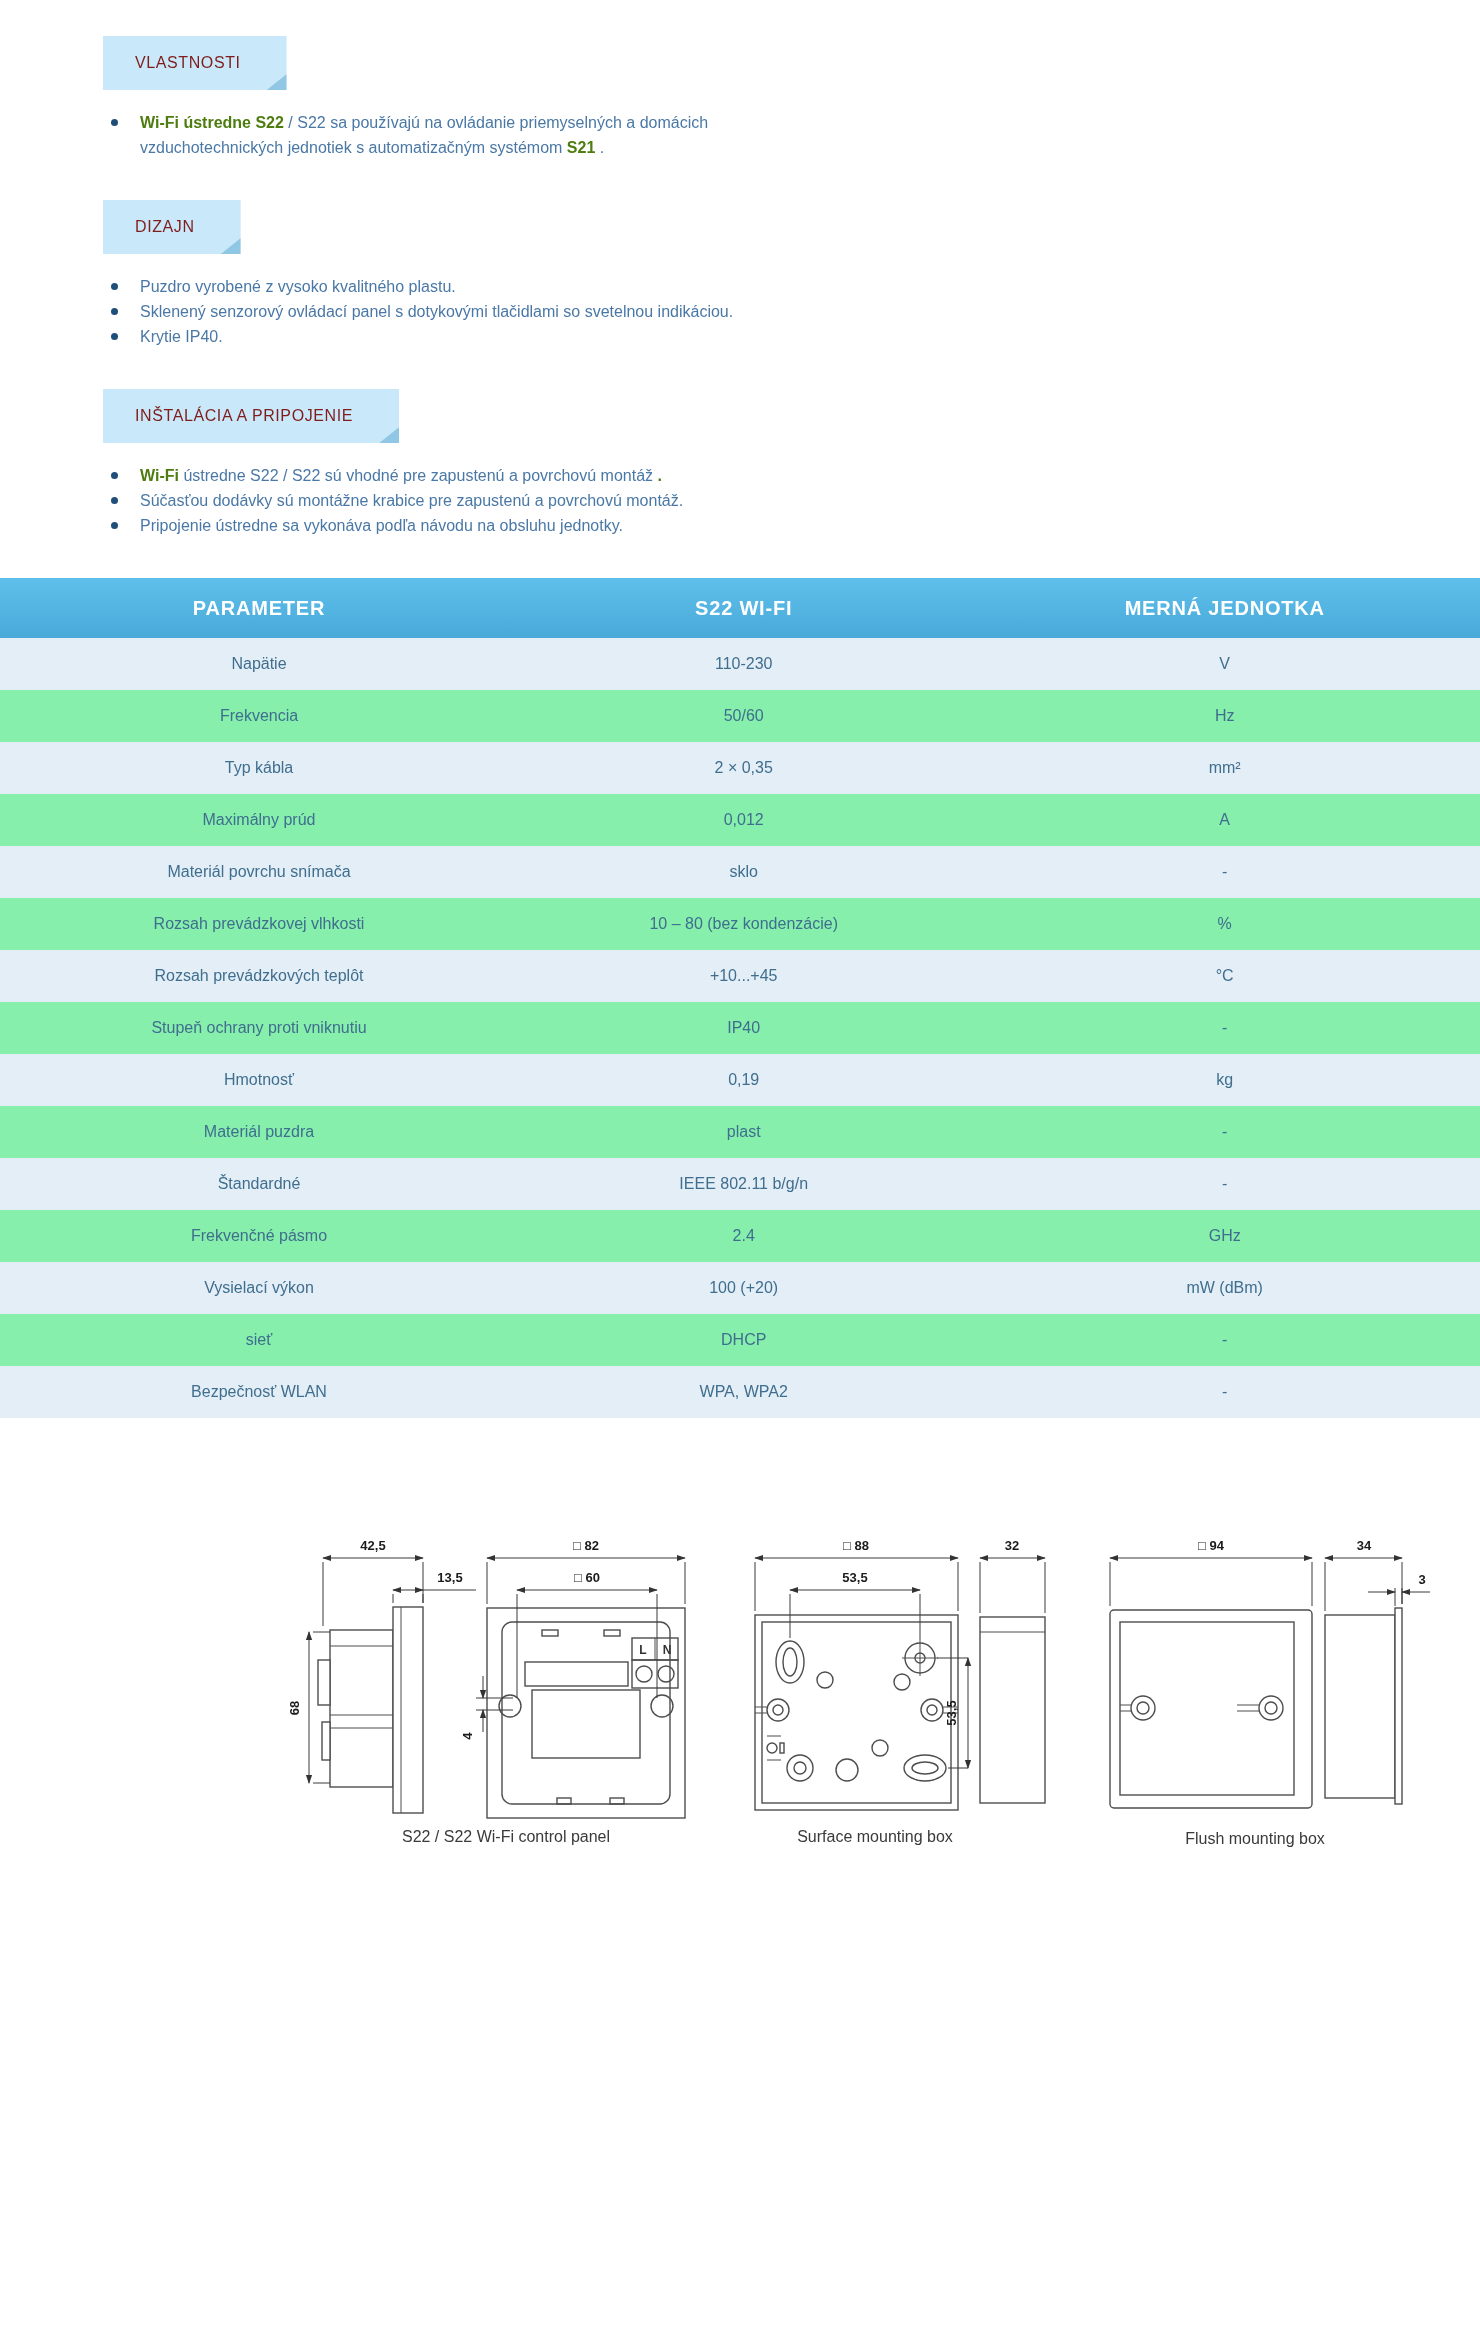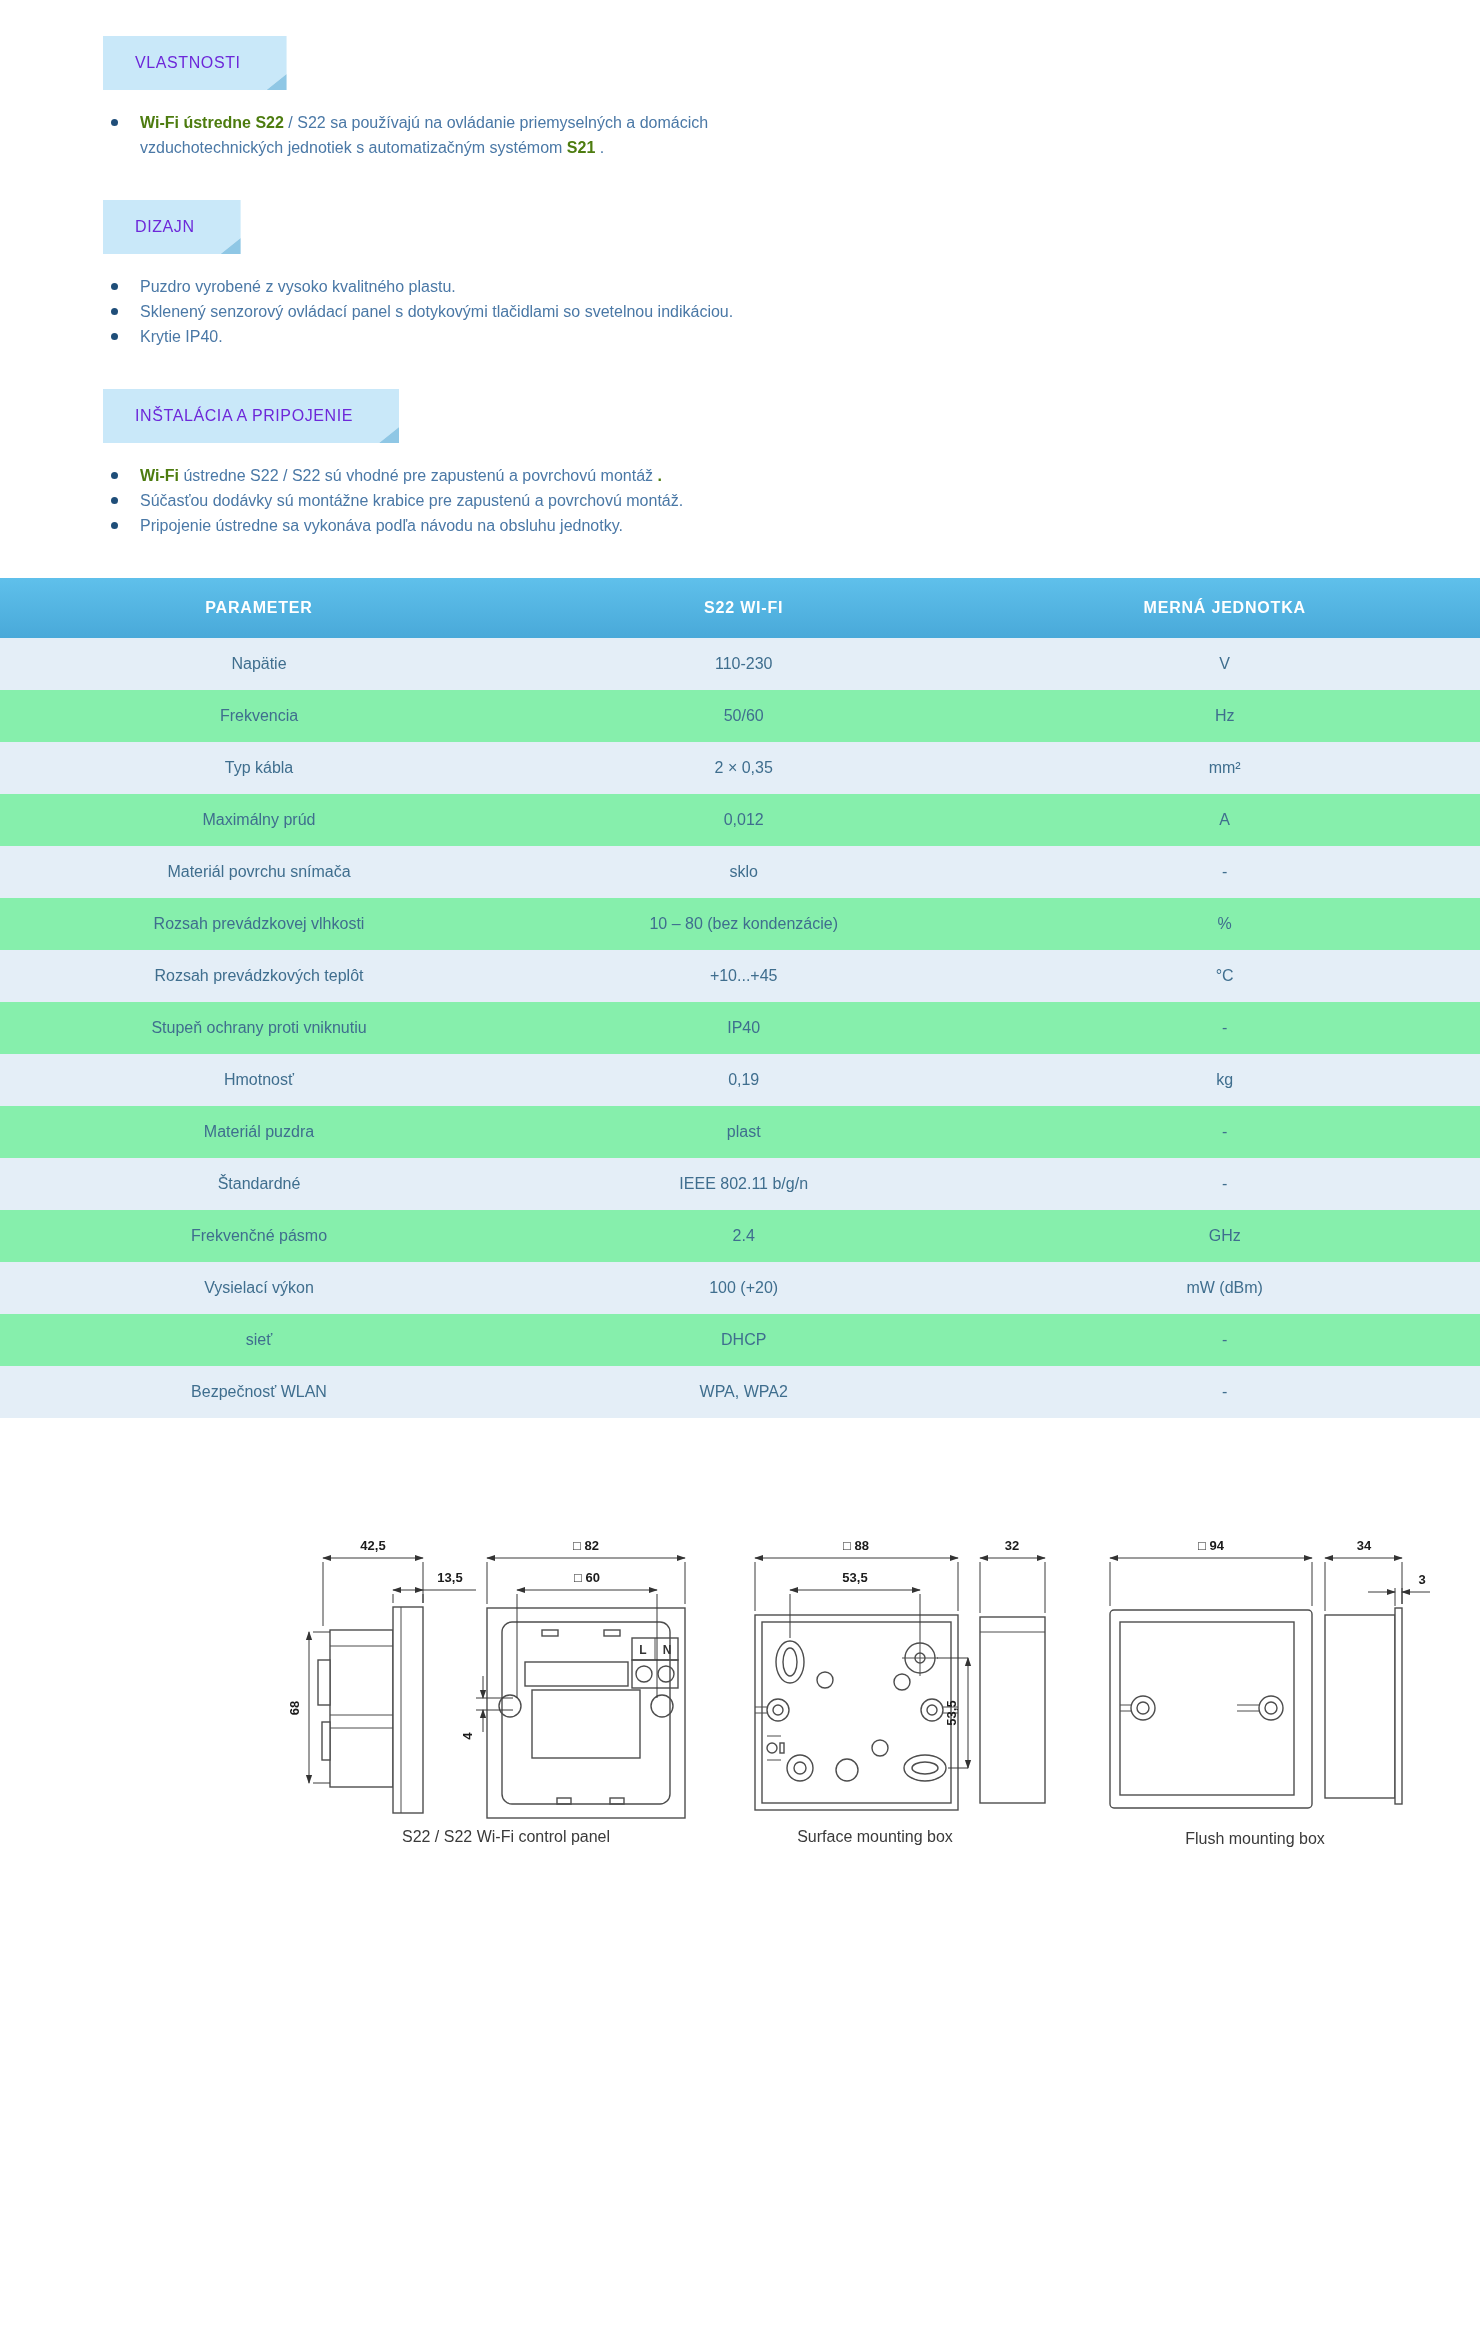--- a/index.html
+++ b/index.html
@@ -9,21 +9,21 @@
     font-family:"Liberation Sans","DejaVu Sans",sans-serif;
     overflow:hidden;
   }
 
   
   #sections { padding-top:36px; padding-left:103px; padding-right:60px; }
   .section { margin-bottom:0; }
   .ribbon-wrap { position:relative; display:inline-block; }
   .ribbon {
     position:relative; display:inline-block;
-    background:#c9e8f9; color:#6d28d9;
+    background:#c9e8f9; color:#7f1d1d;
     font-size:16px; letter-spacing:0.6px;
     padding:18px 46px 18px 32px;
     clip-path:polygon(0 0,100% 0,100% calc(100% - 16px),calc(100% - 20px) 100%,0 100%);
   }
   .fold {
     position:absolute; right:0; bottom:0; width:20px; height:16px;
     background:#8fc7e5;
     clip-path:polygon(100% 0,0 100%,100% 100%);
   }
   .section ul { list-style:none; margin:20px 0 40px 0; }
@@ -38,21 +38,21 @@
   .section li .b { font-weight:bold; color:#4d7c0f; }
   .section-0 li { max-width:630px; }
 
   
   table.spec {
     width:1480px; border-collapse:collapse; table-layout:fixed;
     margin-top:8px;
   }
   table.spec thead th {
     height:60px; background:linear-gradient(#5fc0eb,#49a9d9);
-    color:#ffffff; font-size:16px; font-weight:bold;
+    color:#ffffff; font-size:20px; font-weight:bold;
     letter-spacing:0.8px; text-align:center; vertical-align:middle;
   }
   table.spec td {
     height:52px; text-align:center; vertical-align:middle;
     font-size:16px; color:#3f6e8e;
   }
   table.spec tr.odd td  { background:#e4eef7; }
   table.spec tr.even td { background:#86efac; }
 
   

